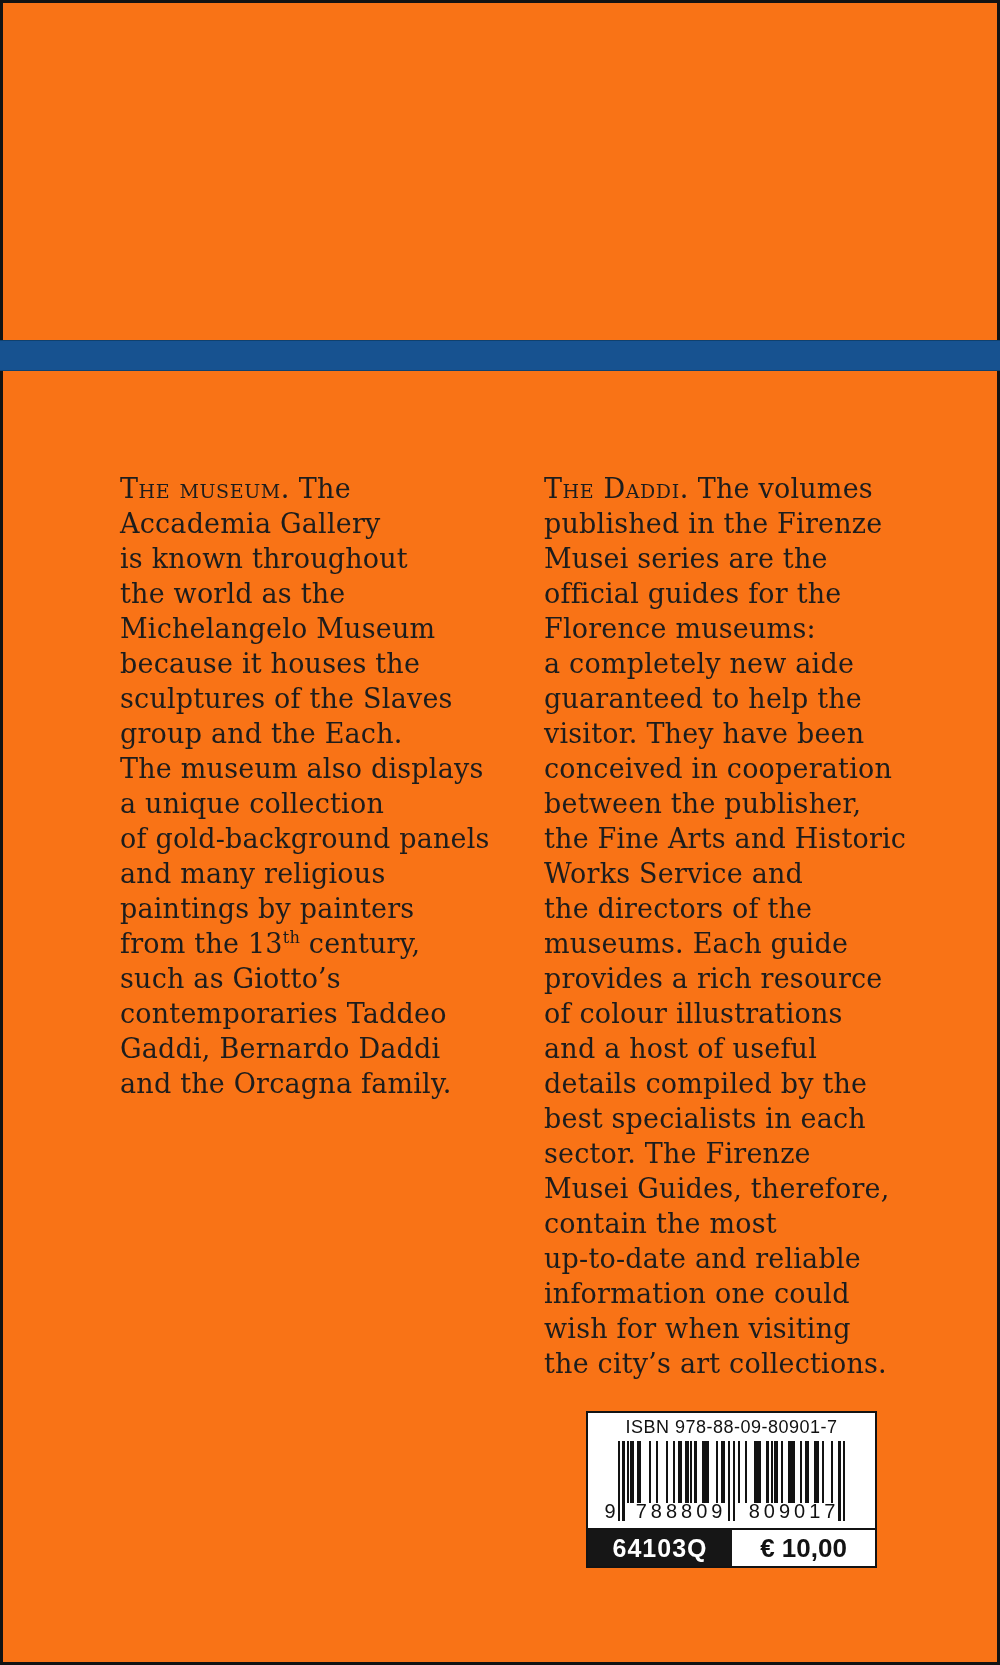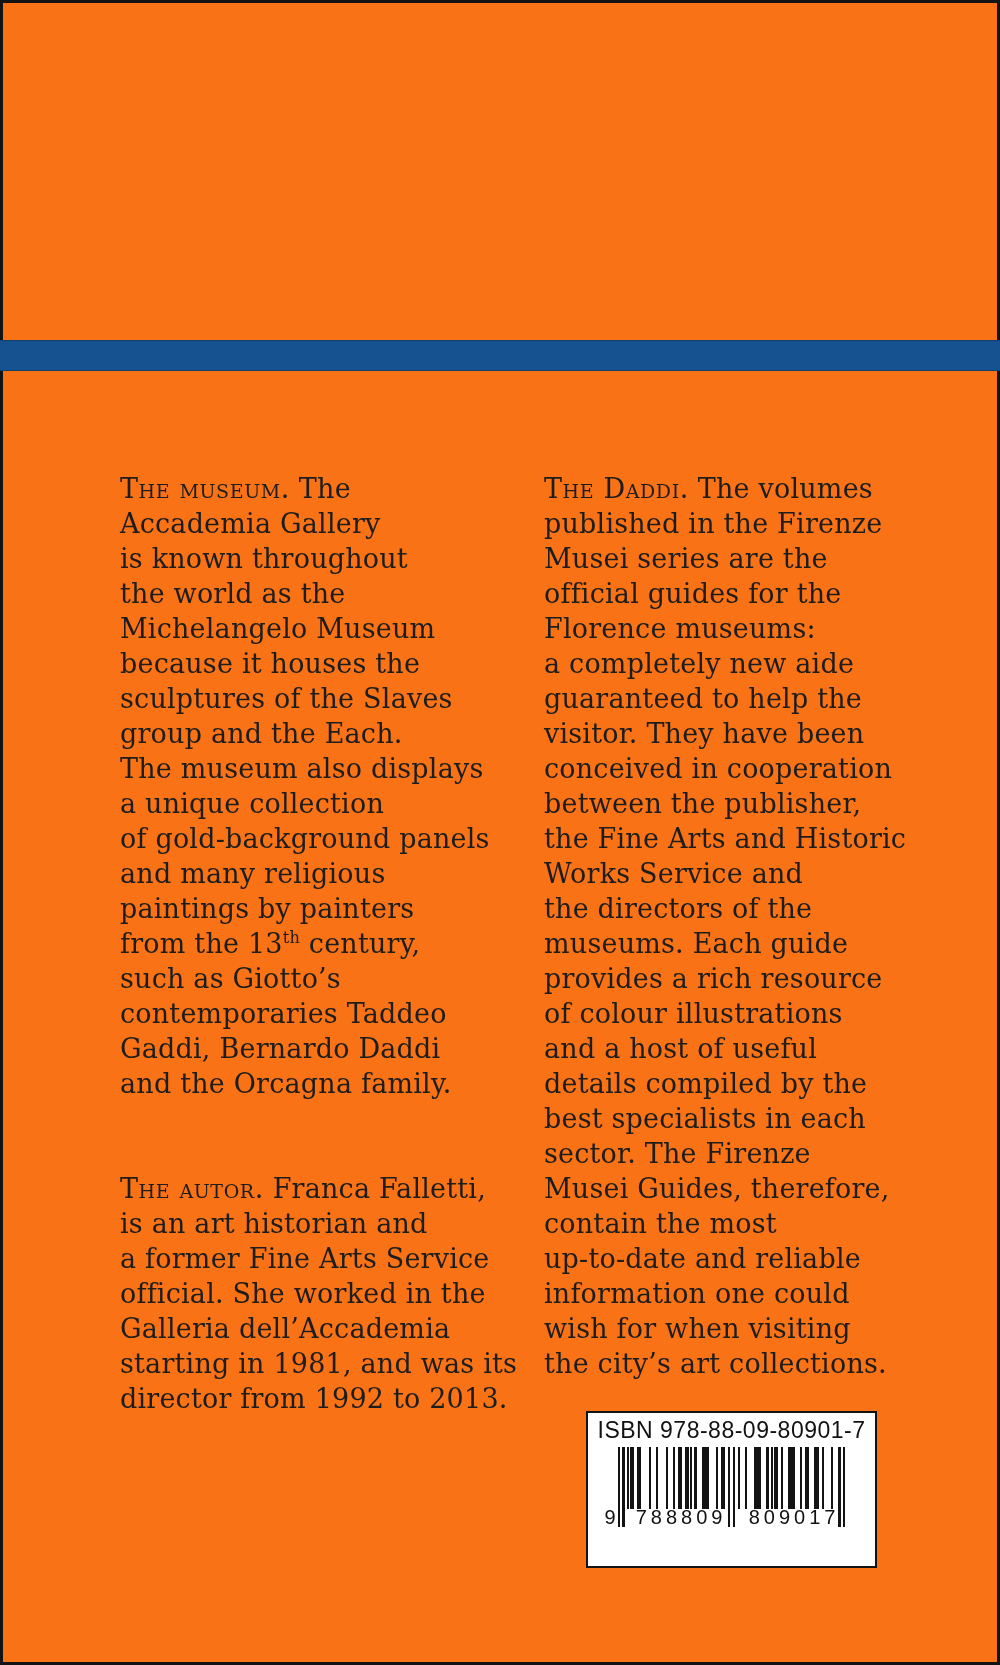--- a/index.html
+++ b/index.html
@@ -52,21 +52,21 @@
     width: 291px;
     height: 157px;
     background: #ffffff;
     border: 2px solid #131313;
     box-sizing: border-box;
   }
   .isbn-label {
     margin-top: 4px;
     text-align: center;
     font-family: "Liberation Sans", sans-serif;
-    font-size: 23px;
+    font-size: 18px;
     letter-spacing: 0.5px;
     color: #111111;
   }
   .bc-row {
     position: relative;
     width: 280px;
     height: 80px;
     margin: 3px auto 0;
   }
   .bc-bars {
@@ -131,27 +131,20 @@
 The museum also displays
 a unique collection
 of gold-background panels
 and many religious
 paintings by painters
 from the 13</span><span class="seg-sup">th</span><span> century,
 such as Giotto’s
 contemporaries Taddeo
 Gaddi, Bernardo Daddi
 and the Orcagna family.</span></p>
-    <p class="para"><span class="seg-sc">The autor.</span><span> Franca Falletti,
-is an art historian and
-a former Fine Arts Service
-official. She worked in the
-Galleria dell’Accademia
-starting in 1981, and was its
-director from 1992 to 2013.</span></p>
   </div>
 
   <div class="col col-right">
     <p class="para"><span class="seg-sc">The Daddi.</span><span> The volumes
 published in the Firenze
 Musei series are the
 official guides for the
 Florence museums:
 a completely new aide
 guaranteed to help the
@@ -227,15 +220,23 @@
           <div class="bc-bar" style="left: 204px; width: 2.4px; height: 62px;"></div>
           <div class="bc-bar" style="left: 213.6px; width: 2.4px; height: 62px;"></div>
           <div class="bc-bar" style="left: 220.8px; width: 2.4px; height: 80px;"></div>
           <div class="bc-bar" style="left: 225.6px; width: 2.4px; height: 80px;"></div>
         </div>
       <div class="bc-digit bc-d-first">9</div>
       <div class="bc-digit bc-d-left">788809</div>
       <div class="bc-digit bc-d-right">809017</div>
     </div>
 
+    <div class="bottom-band">
+      <div class="code-cell">
+        <span>64103Q</span>
+      </div>
+      <div class="price-cell">
+        <span>€ 10,00</span>
+      </div>
+    </div>
   </div>
 
 </div>
 
 </body></html>

